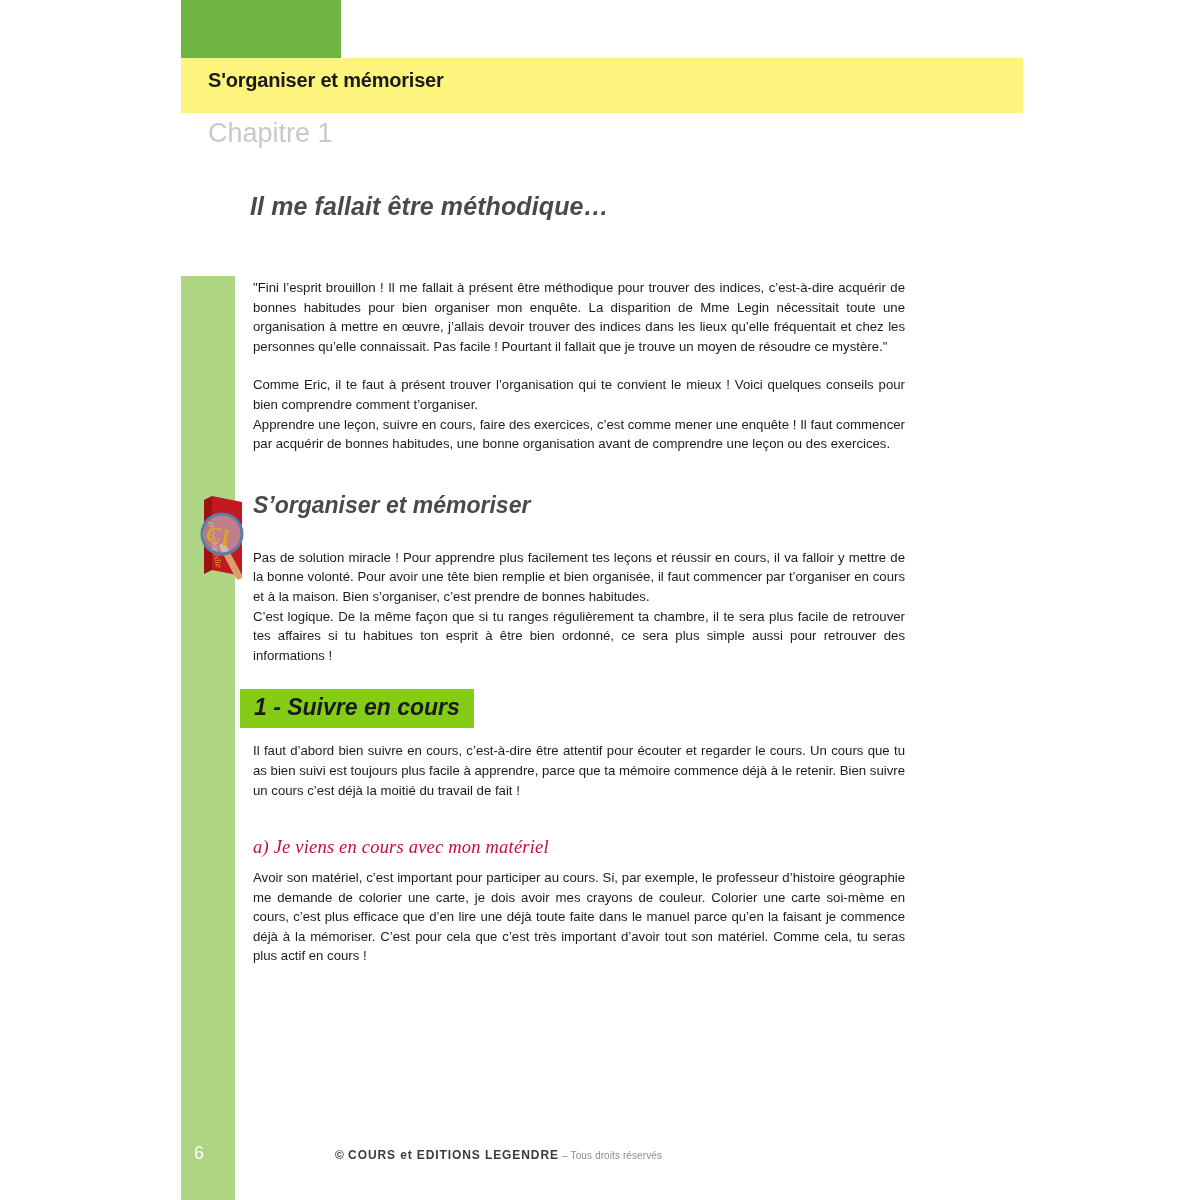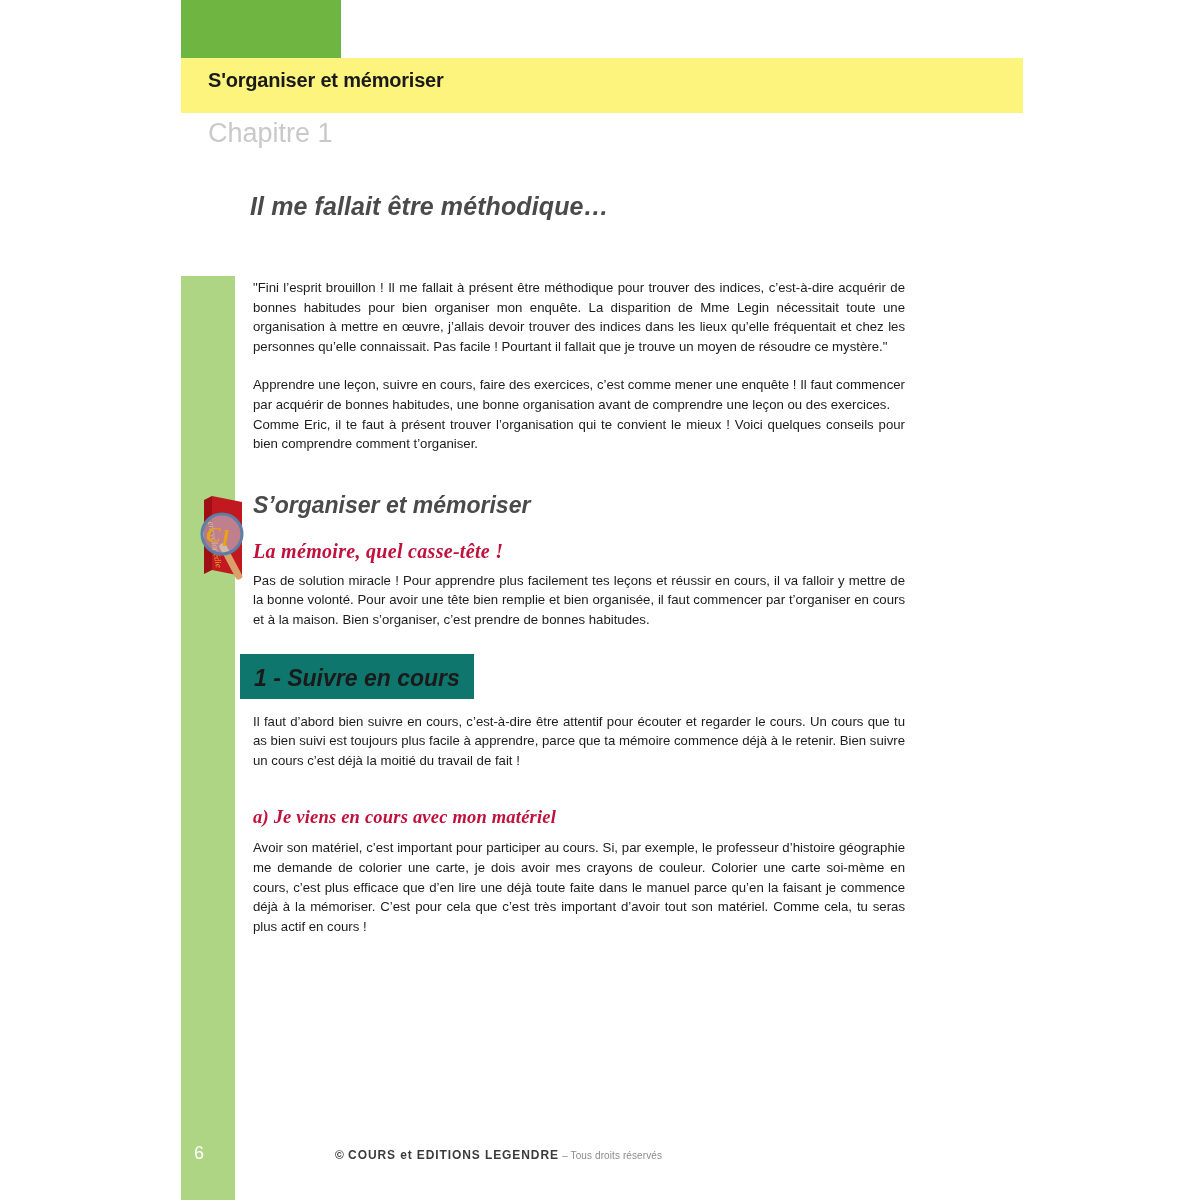--- a/index.html
+++ b/index.html
@@ -113,40 +113,40 @@
     font-style: italic;
     font-weight: bold;
     color: #C0113C;
     letter-spacing: 0.3px;
     white-space: nowrap;
   }
   .red-sub-b {
     font-family: "Liberation Serif", serif;
     font-size: 18.5px;
     font-style: italic;
-    font-weight: bold;
+    font-weight: normal;
     color: #C0113C;
     letter-spacing: 0.2px;
     white-space: nowrap;
   }
 
   
   .book-icon {
     position: absolute;
     left: 198px;
     top: 492px;
     width: 62px;
     height: 96px;
   }
 
   
   .num-heading {
     display: inline-block;
-    background: #0f766e;
-    padding: 11px 14px 7px 14px;
+    background: #84cc16;
+    padding: 5px 14px 7px 14px;
     font-size: 23px;
     font-style: italic;
     font-weight: bold;
     color: #1a1a1a;
     white-space: nowrap;
   }
 
   
   .page-number {
     position: absolute;
@@ -205,35 +205,35 @@
     <text x="24" y="54" fill="#E8A317" font-family="'Liberation Serif', serif" font-size="24" font-style="italic" font-weight="bold">l</text>
   </svg>
 </div>
 
 <div class="content">
 
   <p class="para">"Fini l’esprit brouillon ! Il me fallait à présent être méthodique pour trouver des indices, c’est-à-dire acquérir de bonnes habitudes pour bien organiser mon enquête. La disparition de Mme Legin nécessitait toute une organisation à mettre en œuvre, j’allais devoir trouver des indices dans les lieux qu’elle fréquentait et chez les personnes qu’elle connaissait. Pas facile ! Pourtant il fallait que je trouve un moyen de résoudre ce mystère."</p>
 
   <div class="gap-lg"></div>
 
+  <p class="para">Comme Eric, il te faut à présent trouver l’organisation qui te convient le mieux ! Voici quelques conseils pour bien comprendre comment t’organiser.</p>
   <p class="para">Apprendre une leçon, suivre en cours, faire des exercices, c’est comme mener une enquête ! Il faut commencer par acquérir de bonnes habitudes, une bonne organisation avant de comprendre une leçon ou des exercices.</p>
-  <p class="para">Comme Eric, il te faut à présent trouver l’organisation qui te convient le mieux ! Voici quelques conseils pour bien comprendre comment t’organiser.</p>
 
   <div style="height:38px"></div>
 
   <div class="section-head-wrap">
     <div class="section-title">S’organiser et mémoriser</div>
   </div>
 
   <div style="height:4px"></div>
-  <div class="red-sub">La mémoire, quel casse-tête !</div>
 
   <div class="gap-sm"></div>
 
   <p class="para">Pas de solution miracle ! Pour apprendre plus facilement tes leçons et réussir en cours, il va falloir y mettre de la bonne volonté. Pour avoir une tête bien remplie et bien organisée, il faut commencer par t’organiser en cours et à la maison. Bien s’organiser, c’est prendre de bonnes habitudes.</p>
+  <p class="para">C’est logique. De la même façon que si tu ranges régulièrement ta chambre, il te sera plus facile de retrouver tes affaires si tu habitues ton esprit à être bien ordonné, ce sera plus simple aussi pour retrouver des informations !</p>
 
   <div style="height:24px"></div>
 
   <div style="margin-left:-13px">
     <span class="num-heading">1 - Suivre en cours</span>
   </div>
 
   <div style="height:13px"></div>
 
   <p class="para">Il faut d’abord bien suivre en cours, c’est-à-dire être attentif pour écouter et regarder le cours. Un cours que tu as bien suivi est toujours plus facile à apprendre, parce que ta mémoire commence déjà à le retenir. Bien suivre un cours c’est déjà la moitié du travail de fait !</p>

